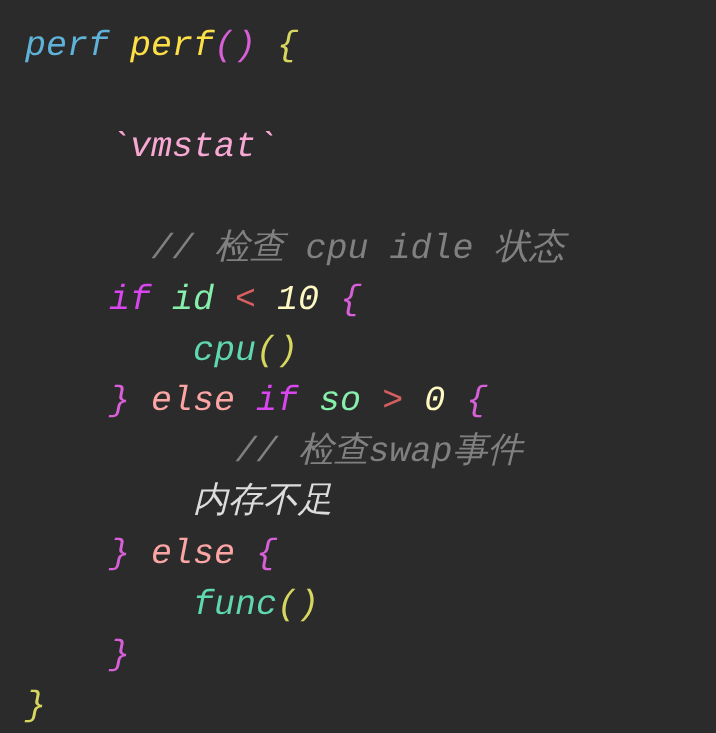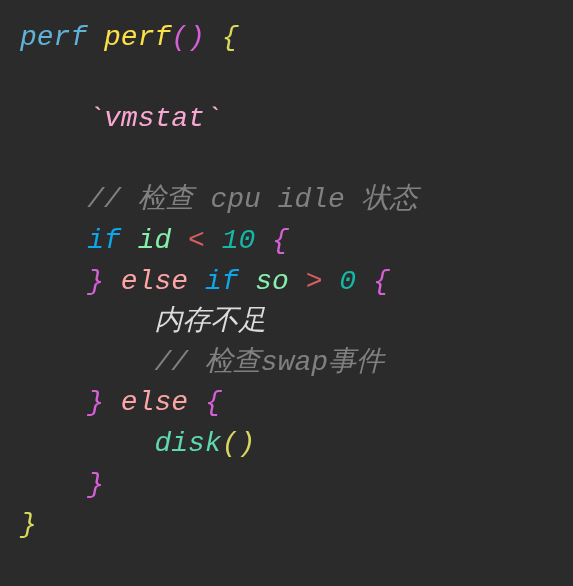--- a/index.html
+++ b/index.html
@@ -32,35 +32,36 @@
       color: #d75fd7;
     }
     .brace-outer {
       color: #d7d75f;
     }
     .template-string {
       color: #f9a8d4;
     }
     .comment {
       color: #808080;
+      margin-left: 34px;
     }
     .keyword-if {
-      color: #0ea5e9;
+      color: #d946ef;
     }
     .keyword-else {
       color: #fca5a5;
     }
     .identifier {
       color: #86efac;
     }
     .operator {
       color: #d75f5f;
     }
     .number {
-      color: #14b8a6;
+      color: #fef9c3;
     }
     .brace-mid {
       color: #d75fd7;
     }
     .func-call {
       color: #5fd7af;
     }
     .paren-call {
       color: #d7d75f;
     }
@@ -71,20 +72,21 @@
 </head>
 <body>
 
 <div>
   <div class="code-line"><span class="keyword-func">perf</span><span class="plain"> </span><span class="func-name">perf</span><span class="paren-outer">()</span><span class="brace-outer"> {</span></div>
   <div class="code-line">&nbsp;</div>
   <div class="code-line"><span>    </span><span class="template-string">`vmstat`</span></div>
   <div class="code-line">&nbsp;</div>
   <div class="code-line"><span>    </span><span class="comment">// 检查 cpu idle 状态</span></div>
   <div class="code-line"><span>    </span><span class="keyword-if">if</span><span> </span><span class="identifier">id</span><span> </span><span class="operator">&lt;</span><span> </span><span class="number">10</span><span> </span><span class="brace-mid">{</span></div>
+  <div class="code-line"><span>        </span><span class="func-call">cpu</span><span class="paren-call">()</span></div>
   <div class="code-line"><span>    </span><span class="brace-mid">}</span><span> </span><span class="keyword-else">else</span><span> </span><span class="keyword-if">if</span><span> </span><span class="identifier">so</span><span> </span><span class="operator">&gt;</span><span> </span><span class="number">0</span><span> </span><span class="brace-mid">{</span></div>
+  <div class="code-line"><span>        </span><span class="comment">// 检查swap事件</span></div>
   <div class="code-line"><span>        </span><span class="plain">内存不足</span></div>
-  <div class="code-line"><span>        </span><span class="comment">// 检查swap事件</span></div>
   <div class="code-line"><span>    </span><span class="brace-mid">}</span><span> </span><span class="keyword-else">else</span><span> </span><span class="brace-mid">{</span></div>
-  <div class="code-line"><span>        </span><span class="func-call">disk</span><span class="paren-call">()</span></div>
+  <div class="code-line"><span>        </span><span class="func-call">func</span><span class="paren-call">()</span></div>
   <div class="code-line"><span>    </span><span class="brace-mid">}</span></div>
   <div class="code-line"><span class="brace-outer">}</span></div>
 </div>
 
 </body></html>

